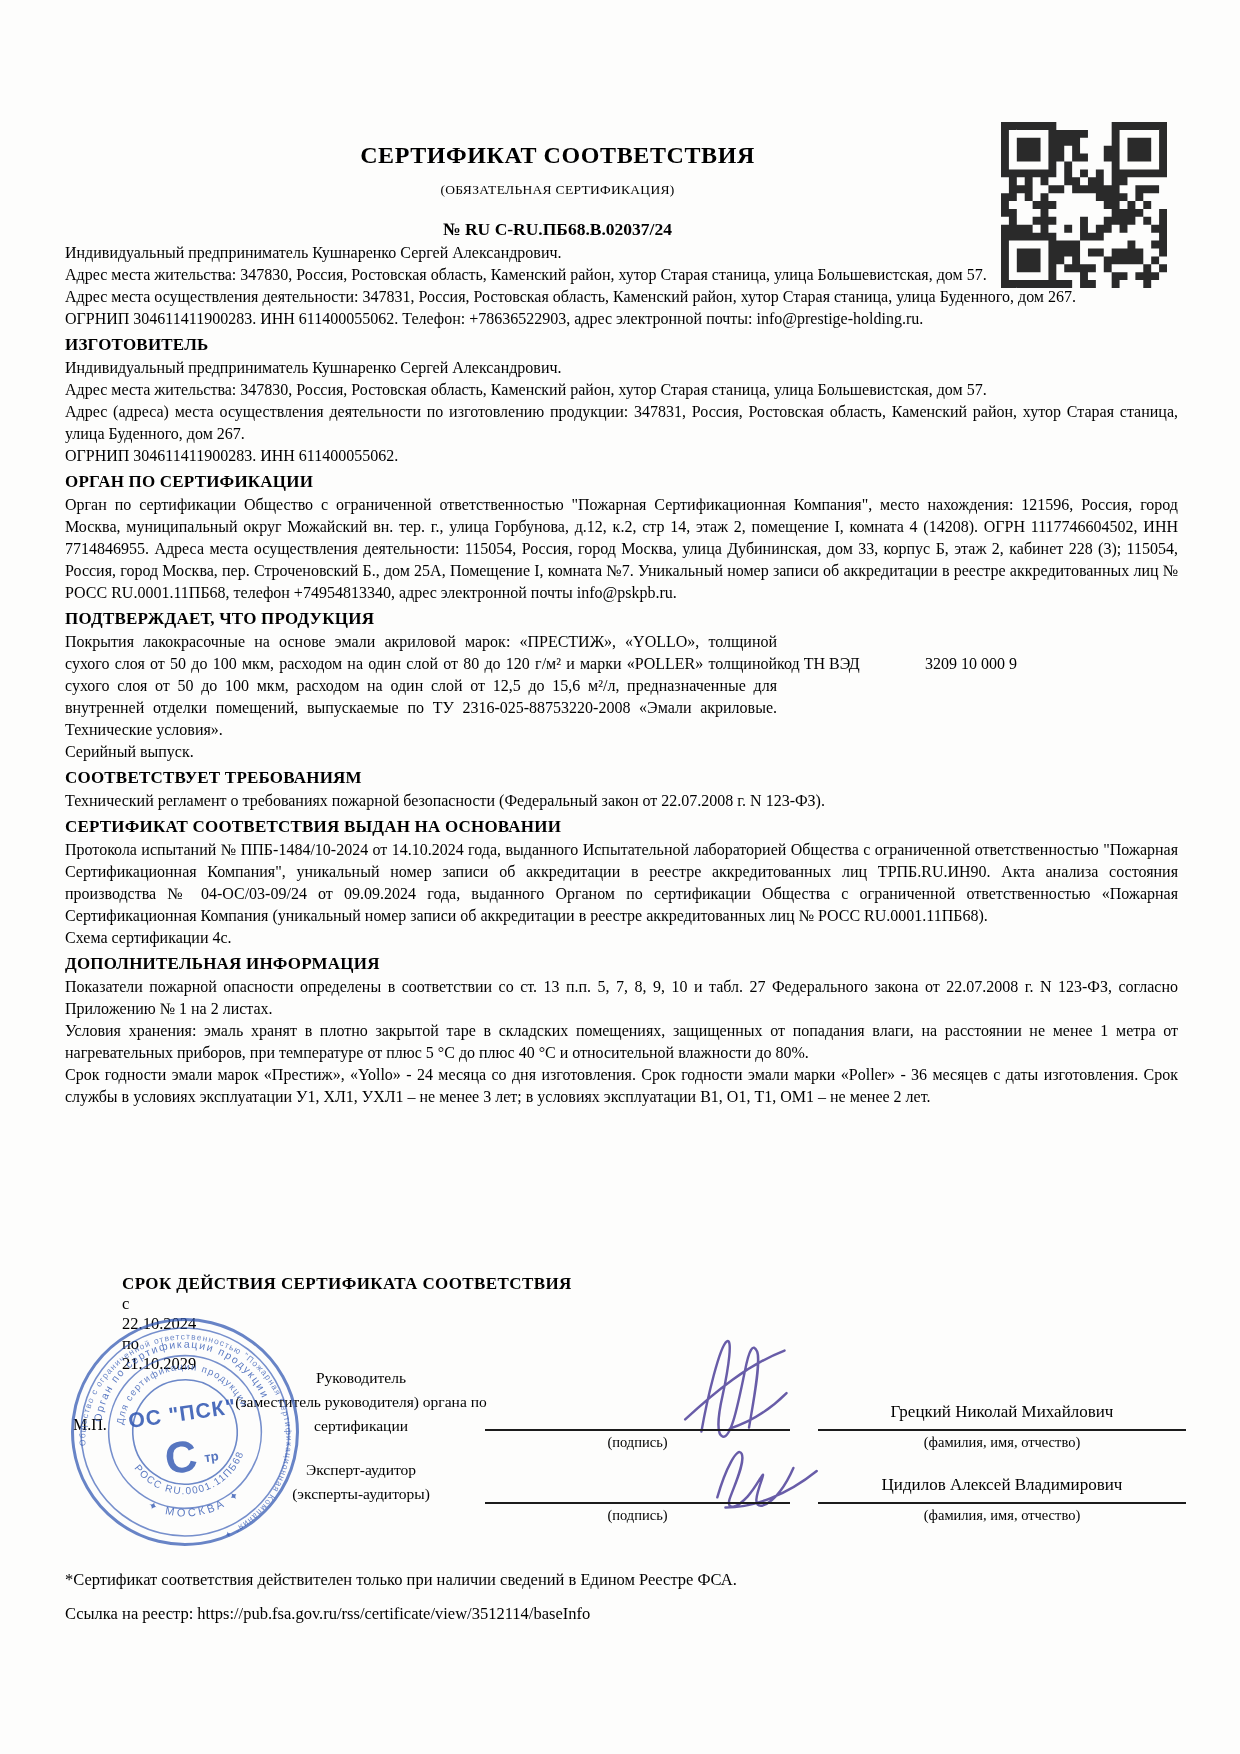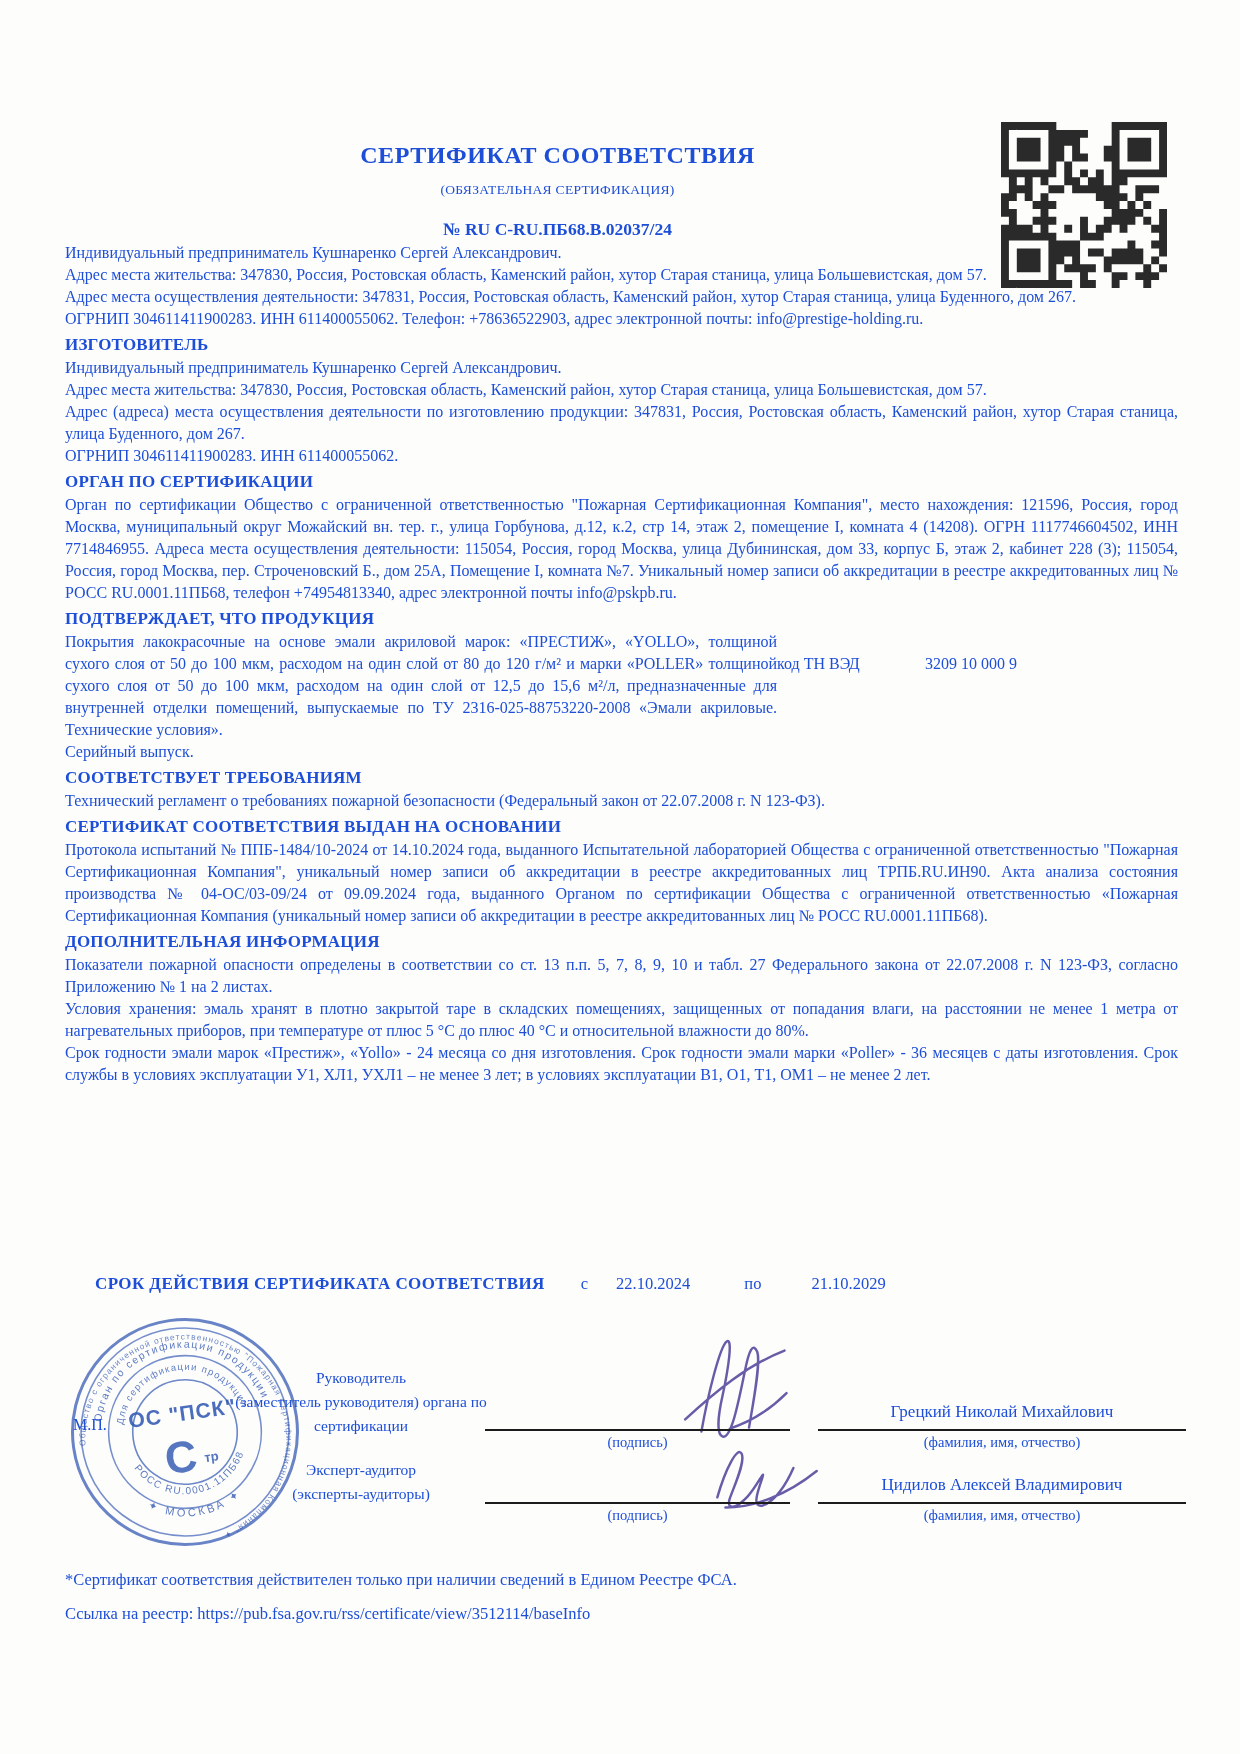--- a/index.html
+++ b/index.html
@@ -1,33 +1,33 @@
 <!DOCTYPE html>
 <html><head>
 <meta charset="utf-8">
 <style>
   html,body{margin:0;padding:0;background:#ffffff;}
   .page{width:1240px;height:1754px;position:relative;background:#fdfdfc;
-        font-family:"Liberation Serif","DejaVu Serif",serif;color:#1d4ed8;overflow:hidden;}
+        font-family:"Liberation Serif","DejaVu Serif",serif;color:#000000;overflow:hidden;}
   .content{padding:142px 62px 0 65px;box-sizing:border-box;}
   .head-col{width:985px;text-align:center;}
   .title{font-size:24px;font-weight:bold;letter-spacing:.6px;}
   .subtitle{font-size:13.5px;margin-top:13px;letter-spacing:.3px;}
   .cert-no{font-size:17.5px;font-weight:bold;margin-top:21px;}
   .sec{margin-top:2px;}
   .sec-h{font-size:17px;font-weight:bold;margin:5px 0 2px 0;letter-spacing:.2px;}
   .line{font-size:16px;line-height:22px;margin:0;text-align:justify;}
   .nojust{text-align:left;}
   .prod{display:flex;align-items:flex-start;}
   .prod-left{width:712px;}
   .prod-codes{flex:1;font-size:16px;line-height:22px;}
   .code-row{display:flex;}
   .code-row .cl{width:148px;flex:0 0 148px;}
   .code-row.second{margin-top:22px;}
-  .validity{position:absolute;top:1274px;left:95px;font-size:16.5px;display:flex;align-items:baseline;}
+  .validity{position:absolute;top:1274px;left:68px;font-size:16.5px;display:flex;align-items:baseline;flex-direction:column;}
   .validity .vlabel{font-weight:bold;font-size:17px;letter-spacing:.4px;}
   .validity .vfrom{margin-left:36px;}
   .validity .vfromdate{margin-left:28px;}
   .validity .vto{margin-left:54px;}
   .validity .vtodate{margin-left:50px;}
   .sig-area{position:absolute;top:1310px;left:65px;right:62px;height:260px;font-size:16px;}
   .mp{position:absolute;left:8px;top:106px;font-size:16px;}
   .stamp{position:absolute;left:2px;top:4px;width:236px;height:236px;}
   .role{position:absolute;text-align:center;line-height:24px;font-size:15.5px;}
   .role1{left:150px;top:56px;width:292px;}
@@ -105,20 +105,21 @@
     </section>
 
     <section class="sec">
       <div class="sec-h">СООТВЕТСТВУЕТ ТРЕБОВАНИЯМ</div>
       <p class="line">Технический регламент о требованиях пожарной безопасности (Федеральный закон от 22.07.2008 г. N 123-ФЗ).</p>
     </section>
 
     <section class="sec">
       <div class="sec-h">СЕРТИФИКАТ СООТВЕТСТВИЯ ВЫДАН НА ОСНОВАНИИ</div>
       <p class="line">Протокола испытаний № ППБ-1484/10-2024 от 14.10.2024 года, выданного Испытательной лабораторией Общества с ограниченной ответственностью "Пожарная Сертификационная Компания", уникальный номер записи об аккредитации в реестре аккредитованных лиц ТРПБ.RU.ИН90. Акта анализа состояния производства № 04-ОС/03-09/24 от 09.09.2024 года, выданного Органом по сертификации Общества с ограниченной ответственностью «Пожарная Сертификационная Компания (уникальный номер записи об аккредитации в реестре аккредитованных лиц № РОСС RU.0001.11ПБ68).</p>
+      <p class="line nojust">Схема сертификации 4с.</p>
     </section>
 
     <section class="sec">
       <div class="sec-h">ДОПОЛНИТЕЛЬНАЯ ИНФОРМАЦИЯ</div>
       <p class="line">Показатели пожарной опасности определены в соответствии со ст. 13 п.п. 5, 7, 8, 9, 10 и табл. 27 Федерального закона от 22.07.2008 г. N 123-ФЗ, согласно Приложению № 1 на 2 листах.</p>
       <p class="line">Условия хранения: эмаль хранят в плотно закрытой таре в складских помещениях, защищенных от попадания влаги, на расстоянии не менее 1 метра от нагревательных приборов, при температуре от плюс 5 °С до плюс 40 °С и относительной влажности до 80%.</p>
       <p class="line">Срок годности эмали марок «Престиж», «Yollo» - 24 месяца со дня изготовления. Срок годности эмали марки «Poller» - 36 месяцев с даты изготовления. Срок службы в условиях эксплуатации У1, ХЛ1, УХЛ1 – не менее 3 лет; в условиях эксплуатации В1, О1, Т1, ОМ1 – не менее 2 лет.</p>
     </section>
 
   </div>

